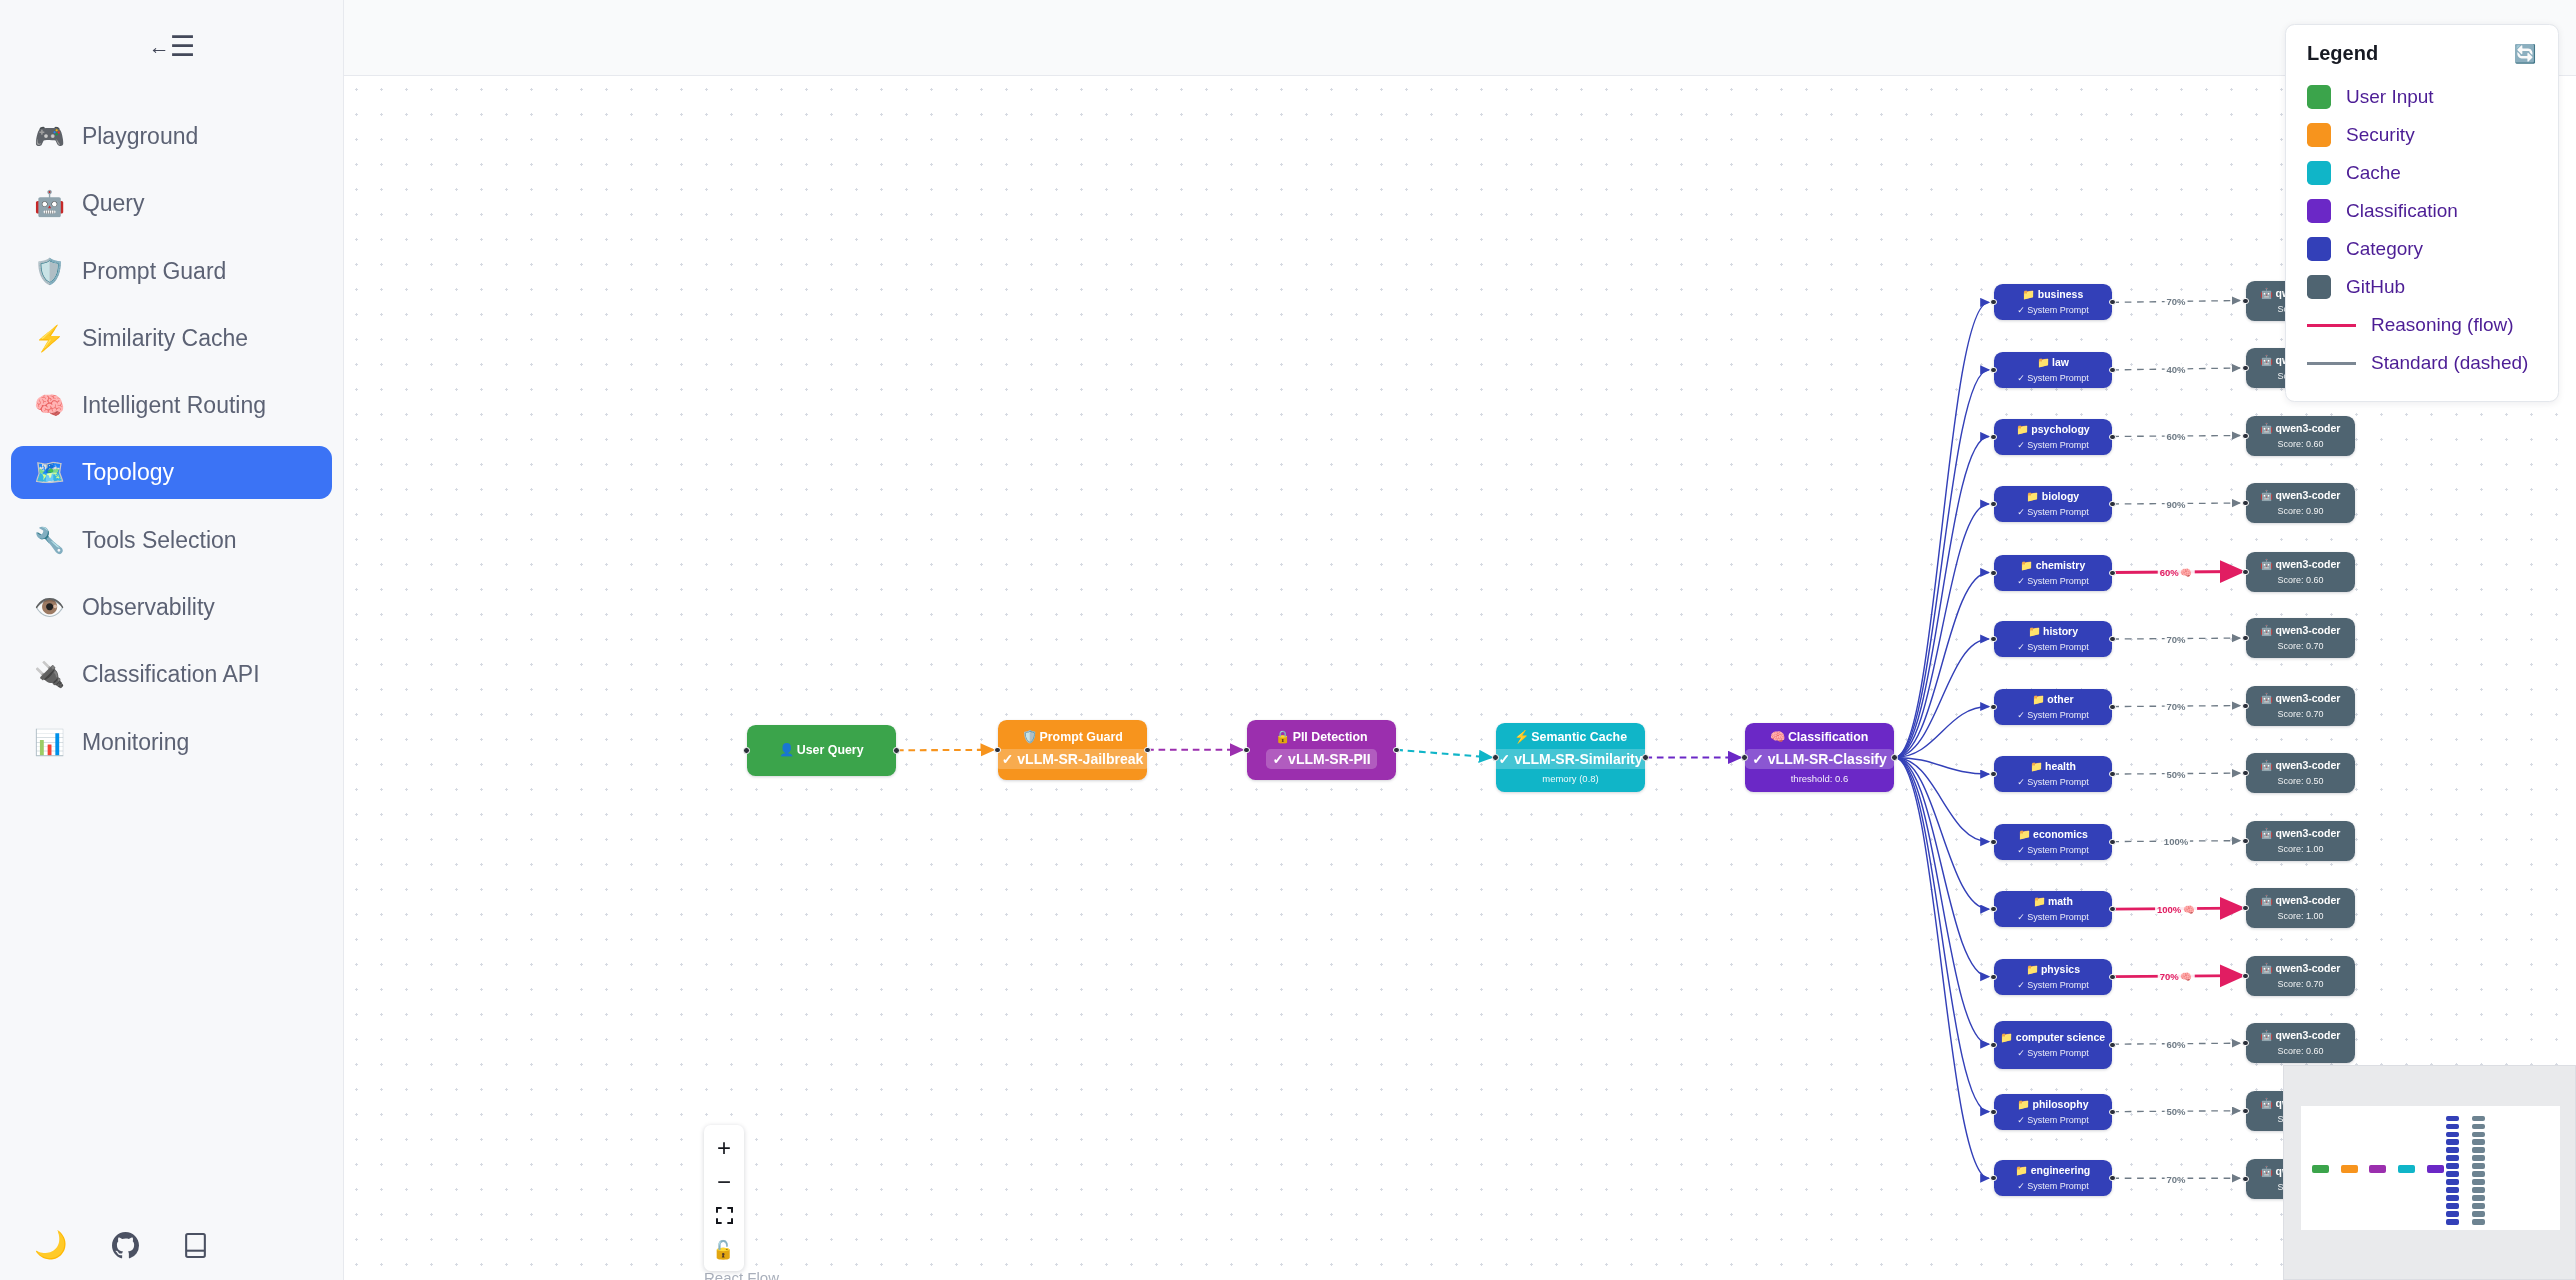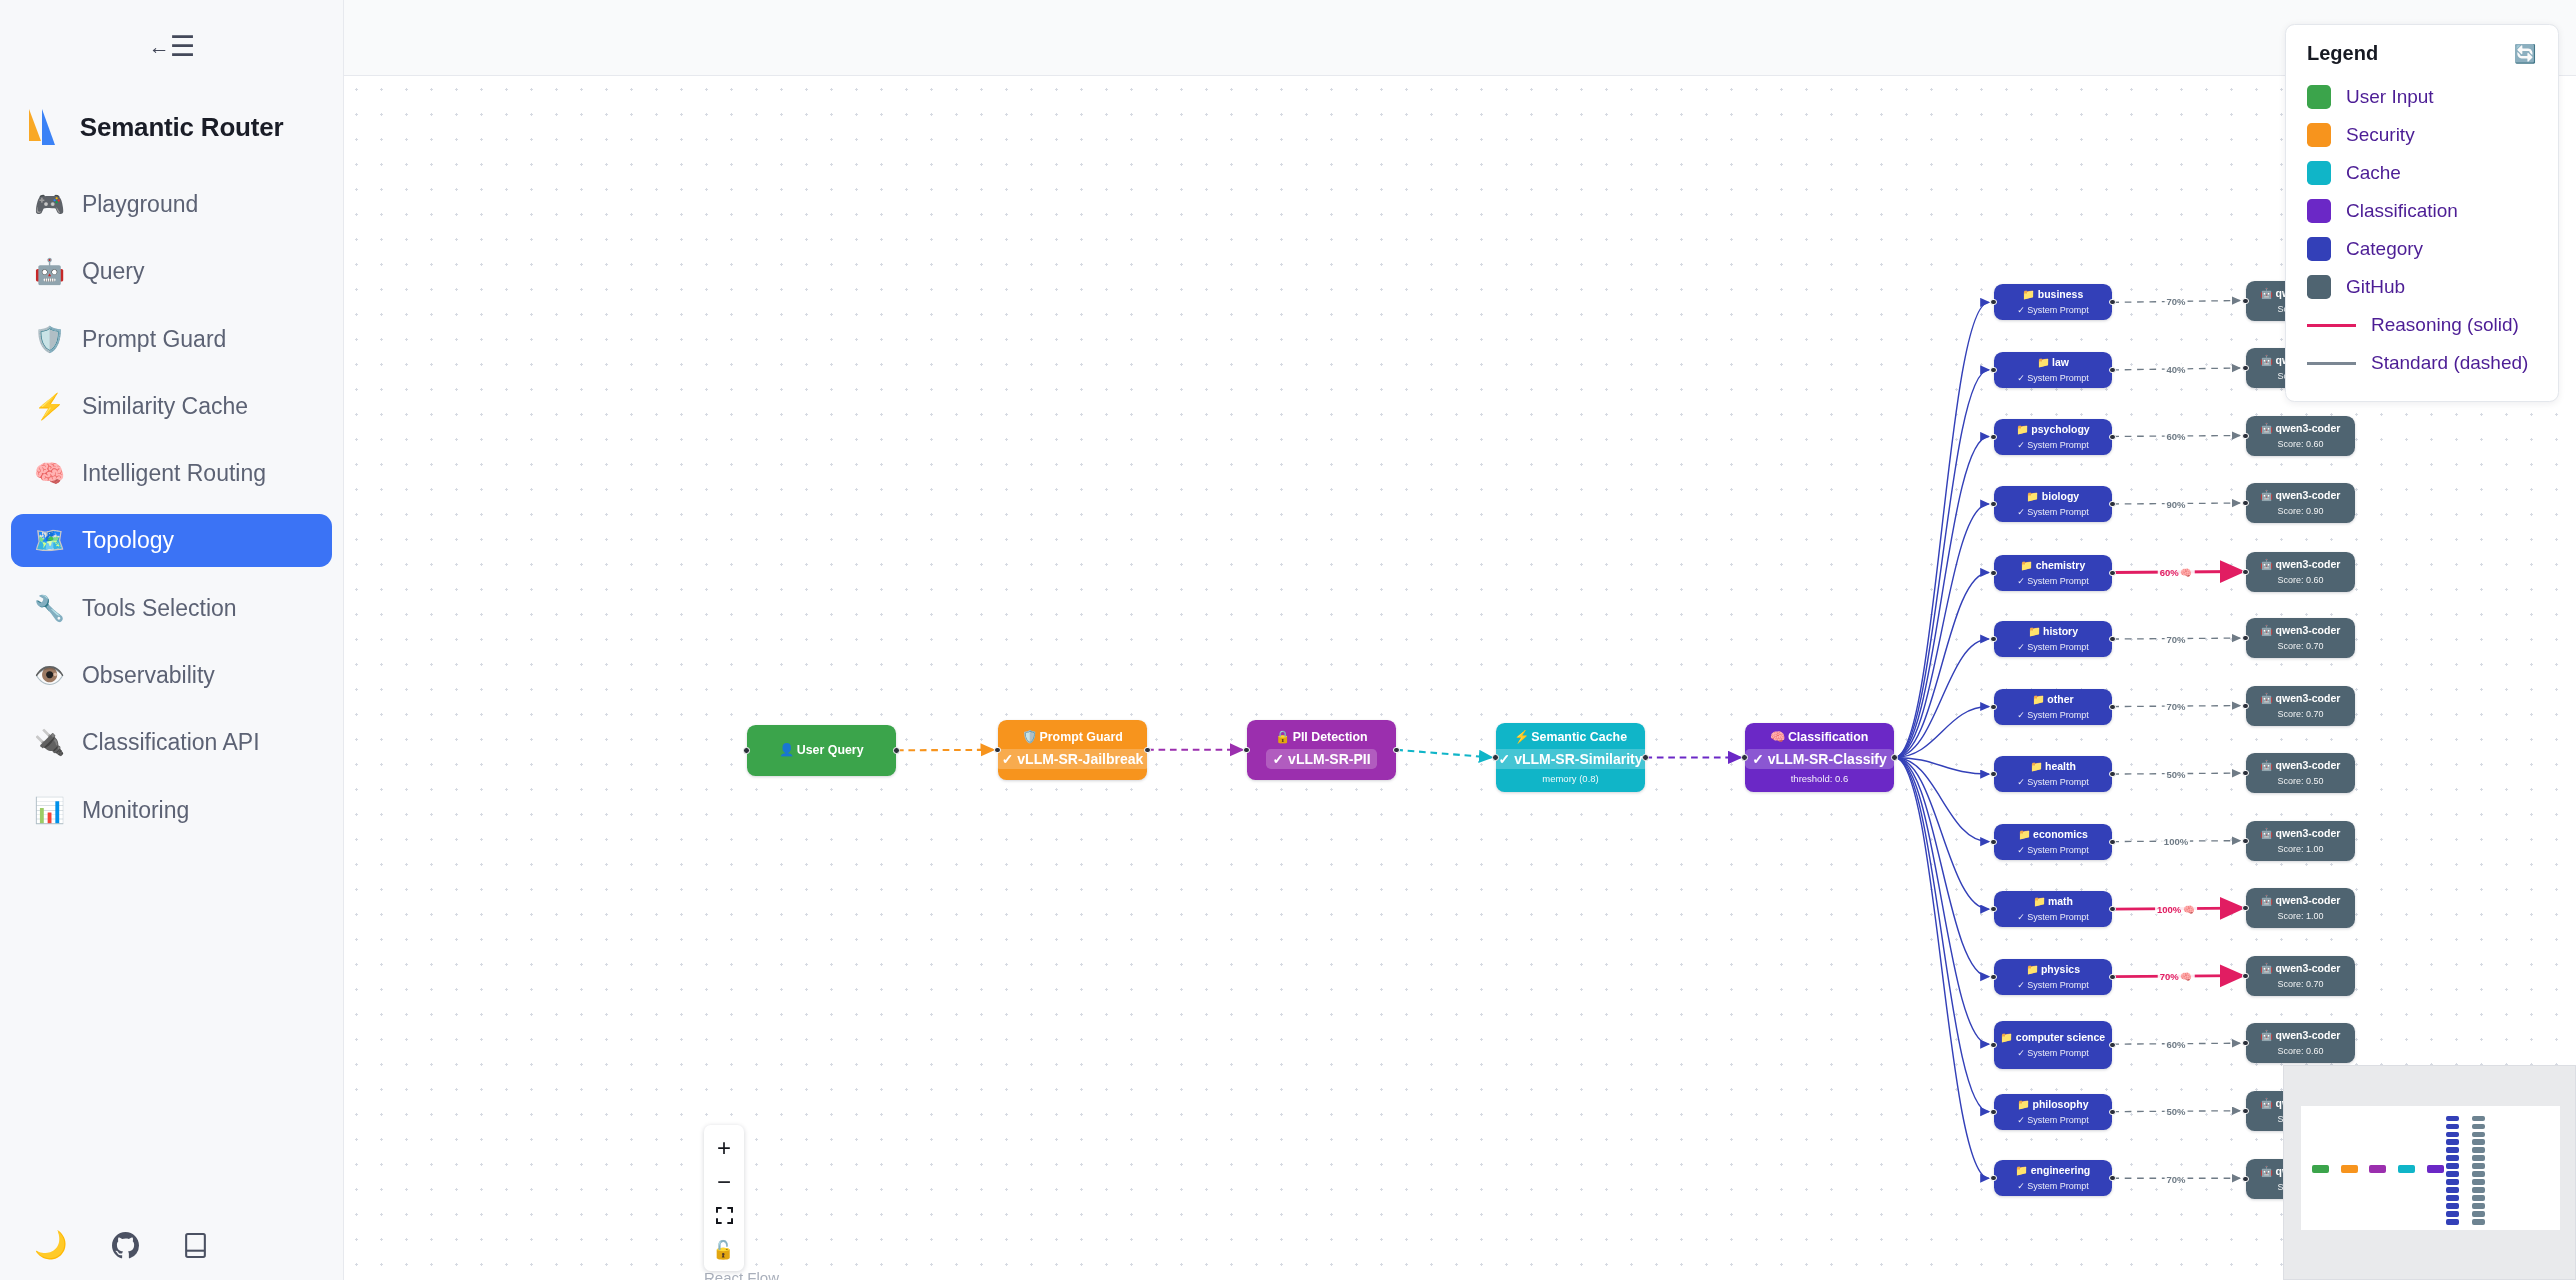--- a/index.html
+++ b/index.html
@@ -176,27 +176,20 @@
 <div id="app">
 
   <aside class="sidebar">
     <div class="collapse-row">
       <div class="collapse-btn">
         <span style="font-size:21px;">←</span>
           <span>☰</span>
       </div>
     </div>
 
-    <div class="brand">
-      <div class="brand-logo">
-        <span class="l"></span>
-          <span class="r"></span>
-      </div>
-      <div class="brand-title">Semantic Router</div>
-    </div>
 
     <nav class="nav" id="nav-list">
         <div class="nav-item">
           <span class="nav-ico">🎮</span>
           <span class="nav-lbl">Playground</span>
         </div>
         <div class="nav-item">
           <span class="nav-ico">🤖</span>
           <span class="nav-lbl">Query</span>
         </div>
@@ -687,21 +680,21 @@
           <div class="legend-row">
             <span class="sw" style="background:#3340b8"></span>
             <span class="lbl">Category</span>
           </div>
           <div class="legend-row">
             <span class="sw" style="background:#4f6471"></span>
             <span class="lbl">GitHub</span>
           </div>
           <div class="legend-row">
             <span class="line-sw solid" style="border-top-color:#e11d62"></span>
-            <span class="lbl">Reasoning (solid)</span>
+            <span class="lbl">Reasoning (flow)</span>
           </div>
           <div class="legend-row">
             <span class="line-sw dash" style="border-top-color:#7b8793"></span>
             <span class="lbl">Standard (dashed)</span>
           </div>
         </div>
     </div>
 
     <div class="controls">
       <div class="ctrl-btn">

